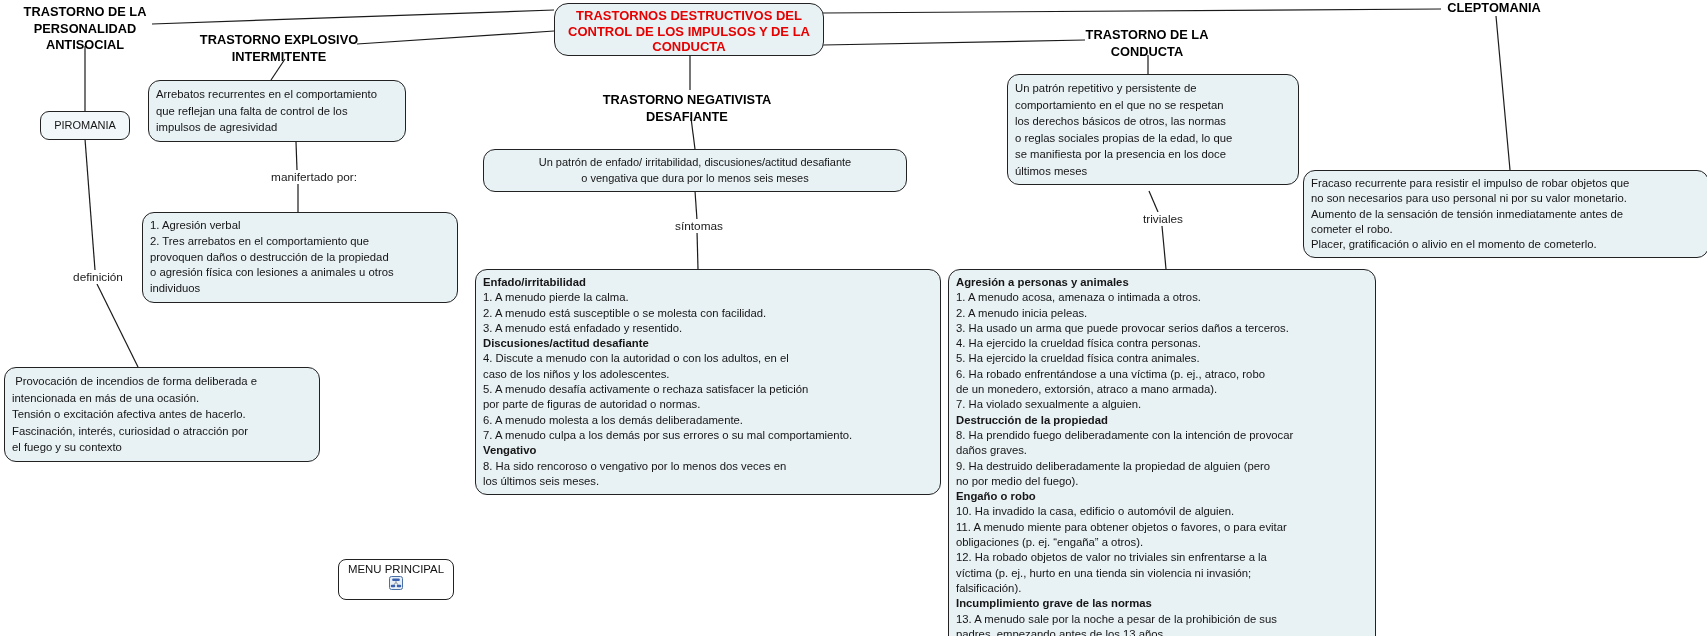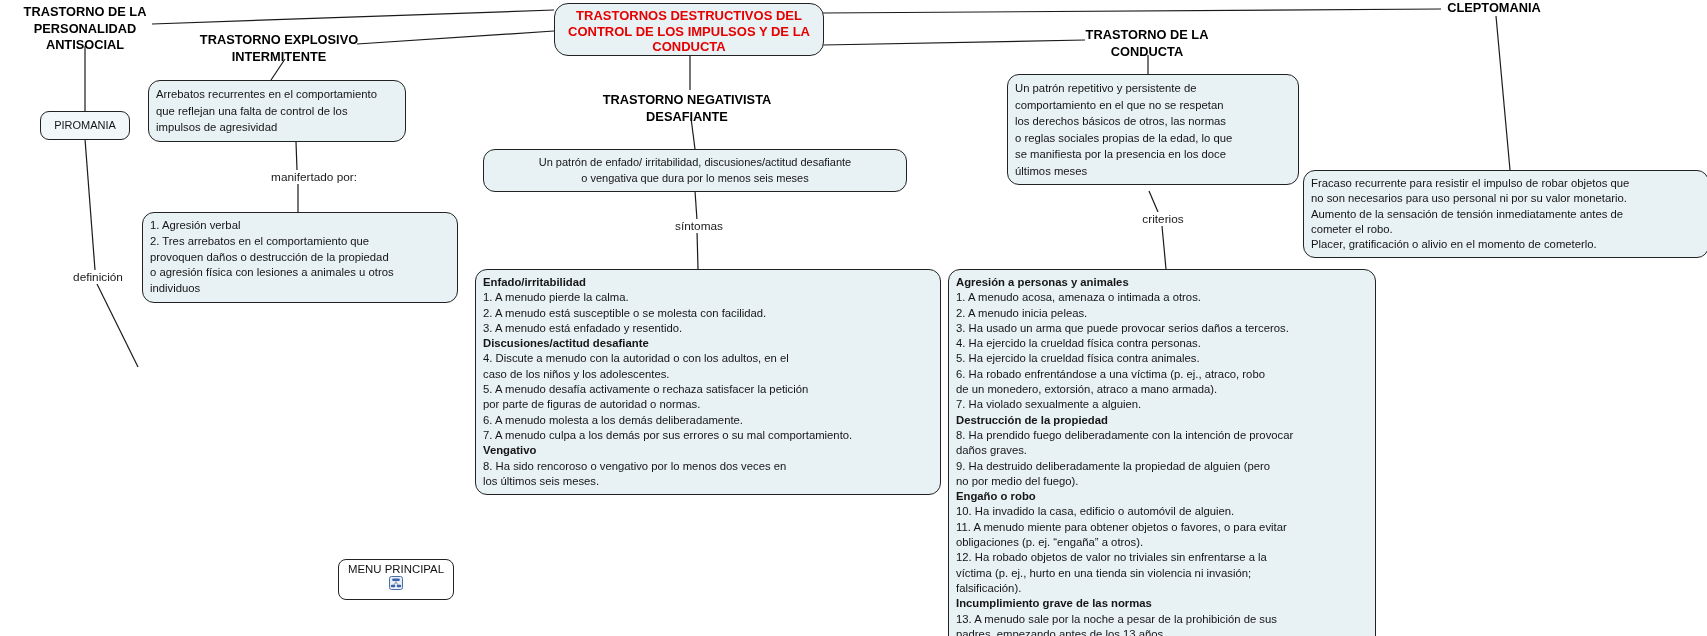--- a/index.html
+++ b/index.html
@@ -89,20 +89,25 @@
   <div class="bnode" style="left:148px;top:80px;width:242px;">Arrebatos recurrentes en el comportamiento
 que reflejan una falta de control de los
 impulsos de agresividad</div>
 
   <div class="bnode" style="left:142px;top:212px;width:300px;line-height:15.8px;">1. Agresión verbal
 2. Tres arrebatos en el comportamiento que
 provoquen daños o destrucción de la propiedad
 o agresión física con lesiones a animales u otros
 individuos</div>
 
+  <div class="bnode" style="left:4px;top:367px;width:300px;"> Provocación de incendios de forma deliberada e
+intencionada en más de una ocasión.
+Tensión o excitación afectiva antes de hacerlo.
+Fascinación, interés, curiosidad o atracción por
+el fuego y su contexto</div>
 
   <div class="bnode center" style="left:483px;top:149px;width:408px;line-height:15.5px;font-size:11px;">Un patrón de enfado/ irritabilidad, discusiones/actitud desafiante
 o vengativa que dura por lo menos seis meses</div>
 
   <div class="bnode" style="left:1007px;top:74px;width:276px;">Un patrón repetitivo y persistente de
 comportamiento en el que no se respetan
 los derechos básicos de otros, las normas
 o reglas sociales propias de la edad, lo que
 se manifiesta por la presencia en los doce
 últimos meses</div>
@@ -116,21 +121,21 @@
   <div class="bnode listbox" style="left:475px;top:269px;width:450px;"><div class="b">Enfado/irritabilidad</div><div>1. A menudo pierde la calma.</div><div>2. A menudo está susceptible o se molesta con facilidad.</div><div>3. A menudo está enfadado y resentido.</div><div class="b">Discusiones/actitud desafiante</div><div>4. Discute a menudo con la autoridad o con los adultos, en el</div><div>caso de los niños y los adolescentes.</div><div>5. A menudo desafía activamente o rechaza satisfacer la petición</div><div>por parte de figuras de autoridad o normas.</div><div>6. A menudo molesta a los demás deliberadamente.</div><div>7. A menudo culpa a los demás por sus errores o su mal comportamiento.</div><div class="b">Vengativo</div><div>8. Ha sido rencoroso o vengativo por lo menos dos veces en</div><div>los últimos seis meses.</div></div>
 
   <div class="bnode listbox" style="left:948px;top:269px;width:412px;height:368px;"><div class="b">Agresión a personas y animales</div><div>1. A menudo acosa, amenaza o intimada a otros.</div><div>2. A menudo inicia peleas.</div><div>3. Ha usado un arma que puede provocar serios daños a terceros.</div><div>4. Ha ejercido la crueldad física contra personas.</div><div>5. Ha ejercido la crueldad física contra animales.</div><div>6. Ha robado enfrentándose a una víctima (p. ej., atraco, robo</div><div>de un monedero, extorsión, atraco a mano armada).</div><div>7. Ha violado sexualmente a alguien.</div><div class="b">Destrucción de la propiedad</div><div>8. Ha prendido fuego deliberadamente con la intención de provocar</div><div>daños graves.</div><div>9. Ha destruido deliberadamente la propiedad de alguien (pero</div><div>no por medio del fuego).</div><div class="b">Engaño o robo</div><div>10. Ha invadido la casa, edificio o automóvil de alguien.</div><div>11. A menudo miente para obtener objetos o favores, o para evitar</div><div>obligaciones (p. ej. “engaña” a otros).</div><div>12. Ha robado objetos de valor no triviales sin enfrentarse a la</div><div>víctima (p. ej., hurto en una tienda sin violencia ni invasión;</div><div>falsificación).</div><div class="b">Incumplimiento grave de las normas</div><div>13. A menudo sale por la noche a pesar de la prohibición de sus</div><div>padres, empezando antes de los 13 años.</div></div>
 
   <div class="lnode" style="left:243px;top:170px;width:112px;text-align:right;">manifertado por:</div>
 
   <div class="lnode" style="left:55px;top:270px;width:82px;">definición</div>
 
   <div class="lnode" style="left:656px;top:219px;width:82px;">síntomas</div>
 
-  <div class="lnode" style="left:1120px;top:212px;width:82px;">criterios</div>
+  <div class="lnode" style="left:1120px;top:212px;width:82px;">triviales</div>
 
   <div class="menu" style="left:338px;top:559px;width:114px;height:36px;">
     <span>MENU PRINCIPAL</span>
     <span class="icon">
       <svg width="14" height="14" viewBox="0 0 14 14">
         <rect x="0.5" y="0.5" width="13" height="13" rx="2" fill="#e7eff6" stroke="#4a6fa5" stroke-width="1"></rect>
         <path d="M7 5.2v2M4.8 8.6 6.6 7.1M9.2 8.6 7.4 7.1" stroke="#666" stroke-width="0.8" fill="none"></path>
         <rect x="3.2" y="2.6" width="7.6" height="2.4" rx="1" fill="#3b62b0"></rect>
         <rect x="1.8" y="8.8" width="4.4" height="2.4" rx="1" fill="#3b62b0"></rect>
         <rect x="7.8" y="8.8" width="4.4" height="2.4" rx="1" fill="#3b62b0"></rect>

